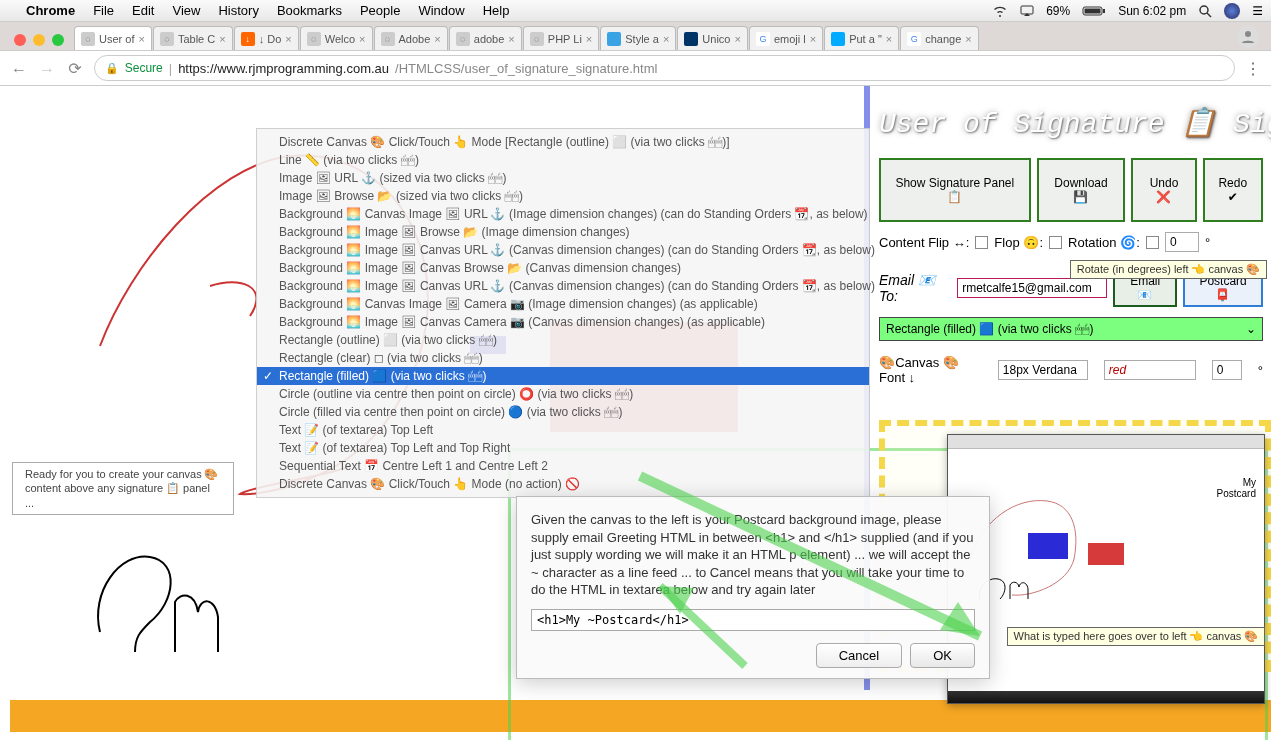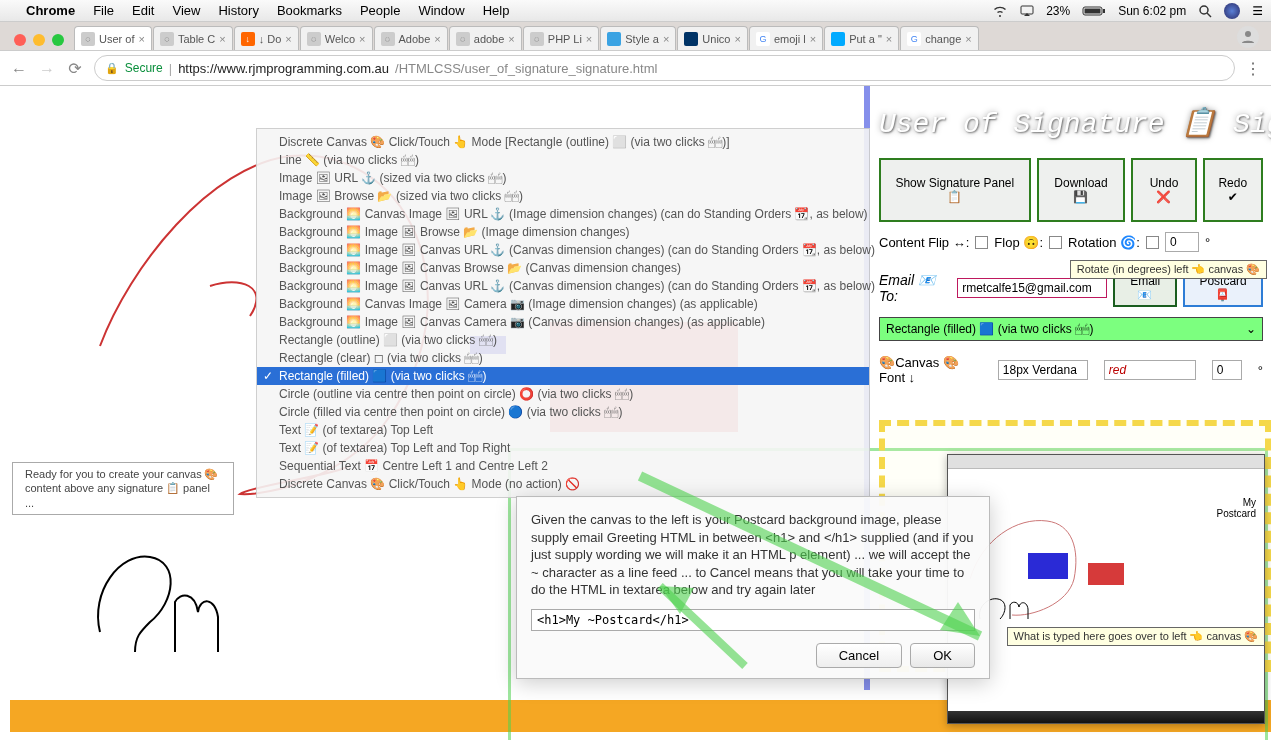--- a/index.html
+++ b/index.html
@@ -83,21 +83,21 @@
 .modal p{line-height:1.35;margin-bottom:10px}
 .modal input.prompt-in{width:100%;border:1px solid #aaa;padding:3px 5px;font-size:12px;margin-bottom:12px;font-family:monospace}
 .modal .btns{display:flex;justify-content:flex-end;gap:8px}
 .modal .btns button{padding:4px 22px;border:1px solid #aaa;background:linear-gradient(#fff,#eee);border-radius:4px;font-size:13px;cursor:pointer}
 .modal .btns button.primary{background:linear-gradient(#fff,#e8e8e8)}
 
 
 .green-frame{position:absolute;top:362px;left:508px;width:760px;height:320px;border:3px solid #4fd24f;opacity:.55;z-index:30;pointer-events:none}
 
 
-.preview{position:absolute;top:368px;right:6px;width:318px;height:270px;background:#f0abfc;border:1px solid #555;z-index:45;box-shadow:0 2px 8px rgba(0,0,0,.3)}
+.preview{position:absolute;top:348px;right:6px;width:318px;height:270px;background:#f0abfc;border:1px solid #555;z-index:45;box-shadow:0 2px 8px rgba(0,0,0,.3)}
 .preview .pv-bar{height:14px;background:#e0e0e0;border-bottom:1px solid #bbb}
 .preview .pv-body{position:relative;width:100%;height:calc(100% - 14px);background:#fff}
 .preview .pv-body .pv-blue{position:absolute;top:84px;left:80px;width:40px;height:26px;background:#2a2ad6}
 .preview .pv-body .pv-red{position:absolute;top:94px;left:140px;width:36px;height:22px;background:#d63a3a}
 .preview .pv-title{position:absolute;right:8px;top:28px;font-size:10px;text-align:right;line-height:1.1}
 .preview .pv-dock{position:absolute;bottom:0;left:0;right:0;height:12px;background:linear-gradient(#333,#111)}
 .preview .pv-sq{position:absolute;top:40px;left:14px;width:140px;height:120px}
 
 
 .green-arrow{position:absolute;top:370px;left:620px;width:460px;height:250px;z-index:70;pointer-events:none}
@@ -129,21 +129,21 @@
       <svg width="16" height="12" viewBox="0 0 16 12">
           <path d="M8 10a1 1 0 100 2 1 1 0 000-2zm-3-3a5 5 0 016 0l-1 1a3.5 3.5 0 00-4 0zM2 4a9 9 0 0112 0l-1 1a7.5 7.5 0 00-10 0z" fill="#333"></path>
         </svg>
     </span>
     <span>
       <svg width="14" height="12" viewBox="0 0 14 12">
           <rect x="1" y="1" width="12" height="8" rx="1" fill="none" stroke="#333"></rect>
           <path d="M4 11l3-3 3 3z" fill="#333"></path>
         </svg>
     </span>
-    <span>23%</span>
+    <span>69%</span>
     <span>
       <svg width="24" height="12" viewBox="0 0 24 12">
           <rect x="1" y="2" width="19" height="8" rx="2" fill="none" stroke="#333"></rect>
           <rect x="2.5" y="3.5" width="16" height="5" fill="#333"></rect>
           <rect x="21" y="4" width="2" height="4" fill="#333"></rect>
         </svg>
     </span>
     <span>Sun 6:02 pm</span>
     <span>
       <svg width="14" height="14" viewBox="0 0 14 14">

